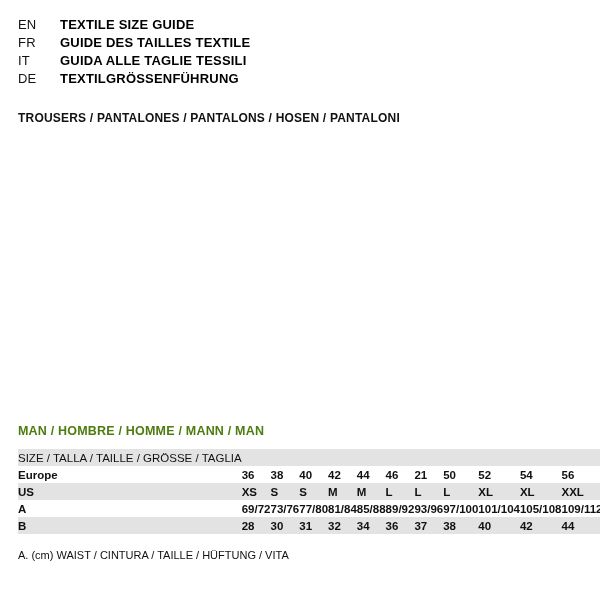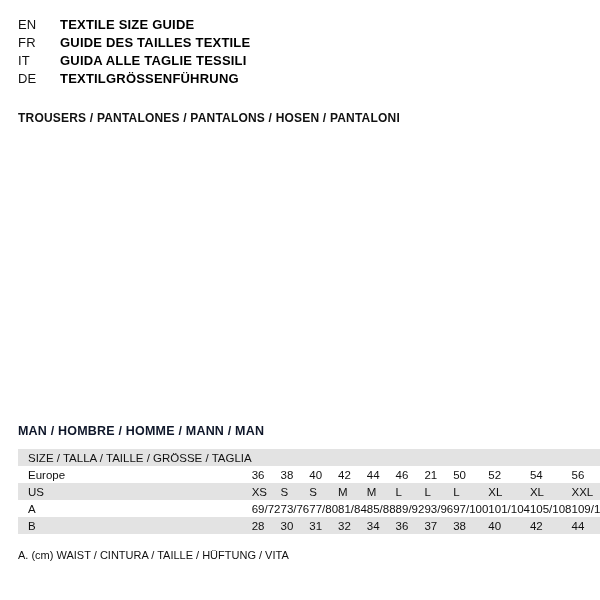--- a/index.html
+++ b/index.html
@@ -74,46 +74,46 @@
   }
 
   
   .table-title {
     position: absolute;
     left: 18px;
     top: 424px;
     font-size: 12.5px;
     font-weight: bold;
     letter-spacing: 0.2px;
-    color: #0f172a;
+    color: #4d7c0f;
   }
 
   table.size-table {
     position: absolute;
     left: 18px;
     top: 449px;
     width: 564px;
     border-collapse: collapse;
     font-size: 11.5px;
     color: #111;
   }
   table.size-table td, table.size-table th {
     padding: 0;
     height: 17px;
     text-align: left;
-    font-weight: normal;
+    font-weight: bold;
     vertical-align: middle;
     white-space: nowrap;
   }
   table.size-table tr.shaded {
     background: #e3e3e3;
   }
   table.size-table .col-label {
     width: 92px;
-    padding-left: 10px;
+    padding-left: 0;
   }
   table.size-table .val {
     width: 48px;
   }
   table.size-table tr.header-row td {
     font-weight: normal;
   }
 
   .footnotes {
     position: absolute;

